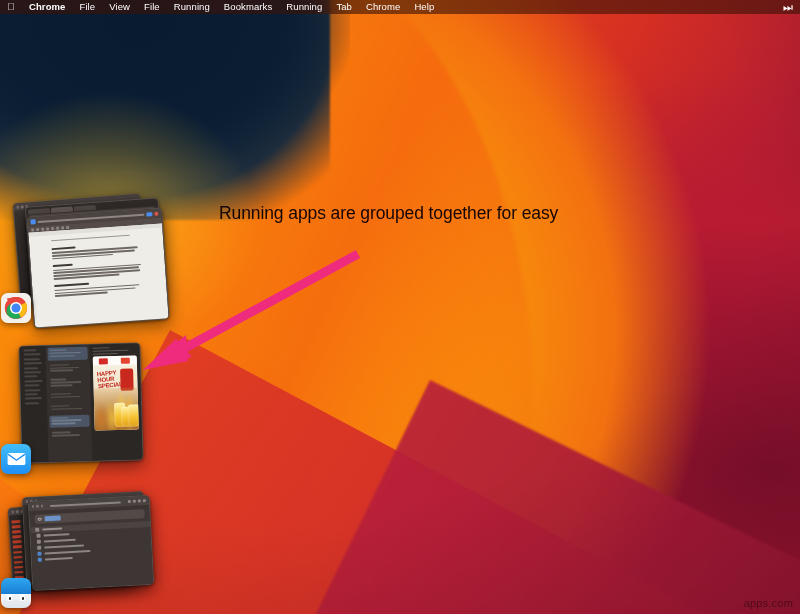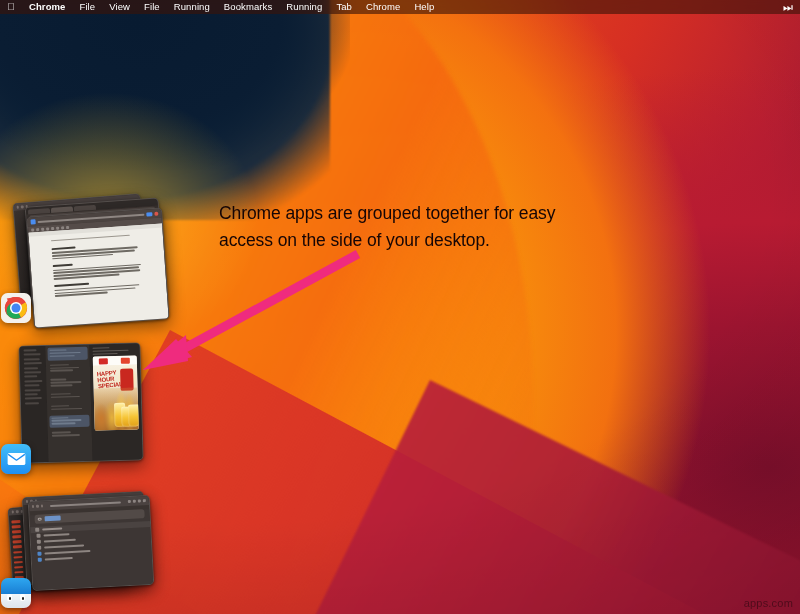--- a/index.html
+++ b/index.html
@@ -537,19 +537,18 @@
 
   <svg class="arrow-svg" viewBox="0 0 800 614">
     <g>
       <line x1="358" y1="254" x2="185" y2="348" stroke="#ef2b7e" stroke-width="9" stroke-linecap="butt"></line>
       <polygon points="143,370 192,357 176,339" fill="#ef2b7e"></polygon>
       <polygon points="143,370 188,361 186,335" fill="#ef2b7e"></polygon>
     </g>
   </svg>
 
   <div class="annotation">
-    <div>Chrome apps are grouped together for easy</div>
-    <div>access on the side of your desktop.</div>
+    <div>Running apps are grouped together for easy</div>
   </div>
 
   <div class="watermark">apps.com</div>
 
 </div>
 
 </body></html>

